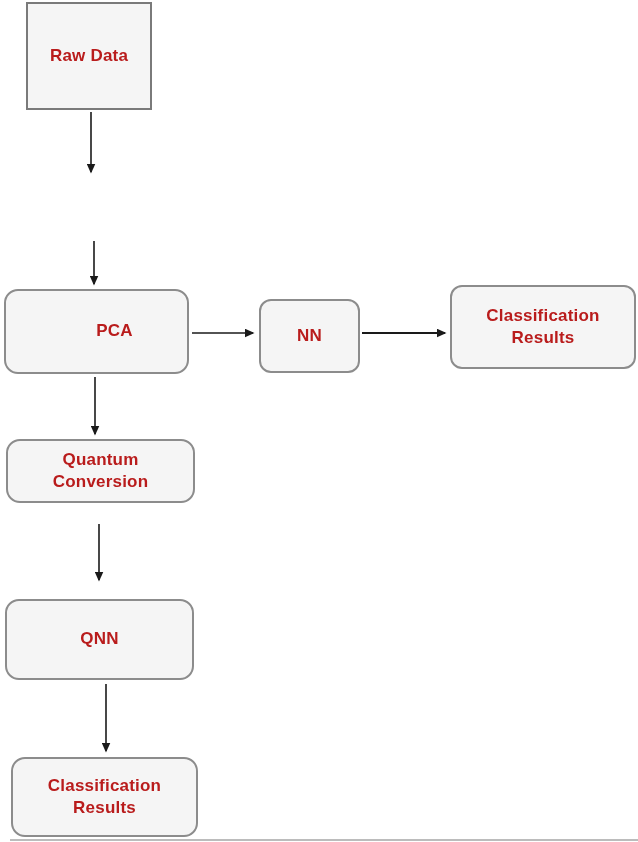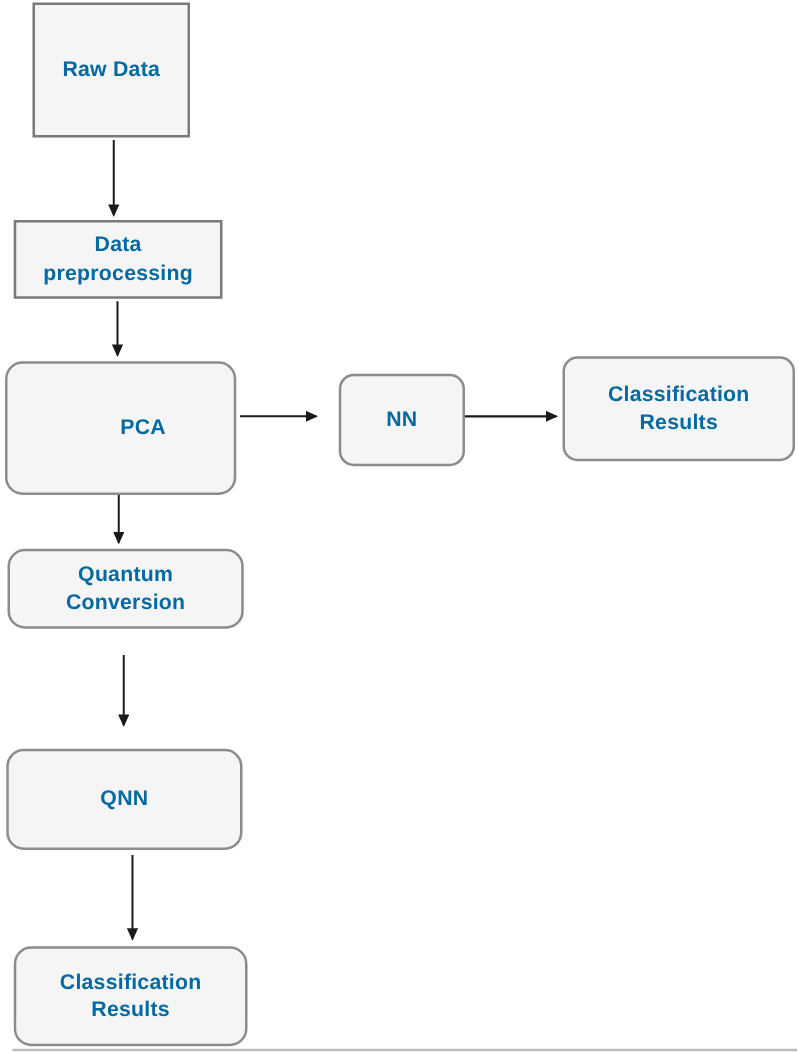--- a/index.html
+++ b/index.html
@@ -13,37 +13,37 @@
     height: 842px;
     background: #ffffff;
     overflow: hidden;
     font-family: "Liberation Sans", sans-serif;
   }
   .node {
     position: absolute;
     box-sizing: border-box;
     background: #f5f5f5;
     border: 2px solid #8c8c8c;
-    color: #0369a1;
+    color: #b91c1c;
     font-size: 17px;
     font-weight: bold;
     line-height: 1.3;
     display: flex;
     align-items: center;
     justify-content: center;
     text-align: center;
     padding: 4px 12px;
     letter-spacing: 0.2px;
   }
   .node.sharp { border-radius: 0; border-color: #7a7a7a; }
   .node.rounded { border-radius: 14px; }
   #raw-data            { left: 26px;  top: 2px;   width: 126px; height: 108px; }
   #data-preprocessing  { left: 11px;  top: 176px; width: 167px; height: 63px;  }
-  #pca                 { left: 4px;   top: 289px; width: 185px; height: 107px; padding-left: 48px;  }
-  #nn                  { left: 259px; top: 299px; width: 101px; height: 74px; border-radius: 12px; margin-left: 12px; }
+  #pca                 { left: 4px;   top: 289px; width: 185px; height: 85px; padding-left: 48px;  }
+  #nn                  { left: 259px; top: 299px; width: 101px; height: 74px; border-radius: 12px; }
   #cr-top              { left: 450px; top: 285px; width: 186px; height: 84px; border-radius: 12px; }
   #quantum-conversion  { left: 6px;   top: 439px; width: 189px; height: 64px;  }
   #qnn                 { left: 5px;   top: 599px; width: 189px; height: 81px; text-align: center;  }
   #cr-bottom           { left: 11px;  top: 757px; width: 187px; height: 80px;  }
   #arrow-layer {
     position: absolute;
     left: 0; top: 0;
     width: 638px;
     height: 842px;
     pointer-events: none;
@@ -73,21 +73,20 @@
 
     <line x1="99" y1="524" x2="99" y2="580" stroke="#1a1a1a" stroke-width="1.6" marker-end="url(#ah)"></line>
 
     <line x1="106" y1="684" x2="106" y2="751" stroke="#1a1a1a" stroke-width="1.6" marker-end="url(#ah)"></line>
 
     <line x1="10" y1="840" x2="638" y2="840" stroke="#bcbcbc" stroke-width="2"></line>
   </svg>
 
   <div class="node sharp" id="raw-data">Raw Data</div>
 
-  <div class="node sharp" id="data-preprocessing">Data preprocessing</div>
 
   <div class="node rounded" id="pca">PCA</div>
 
   <div class="node rounded" id="nn">NN</div>
 
   <div class="node rounded" id="cr-top">Classification Results</div>
 
   <div class="node rounded" id="quantum-conversion">Quantum Conversion</div>
 
   <div class="node rounded" id="qnn">QNN</div>

